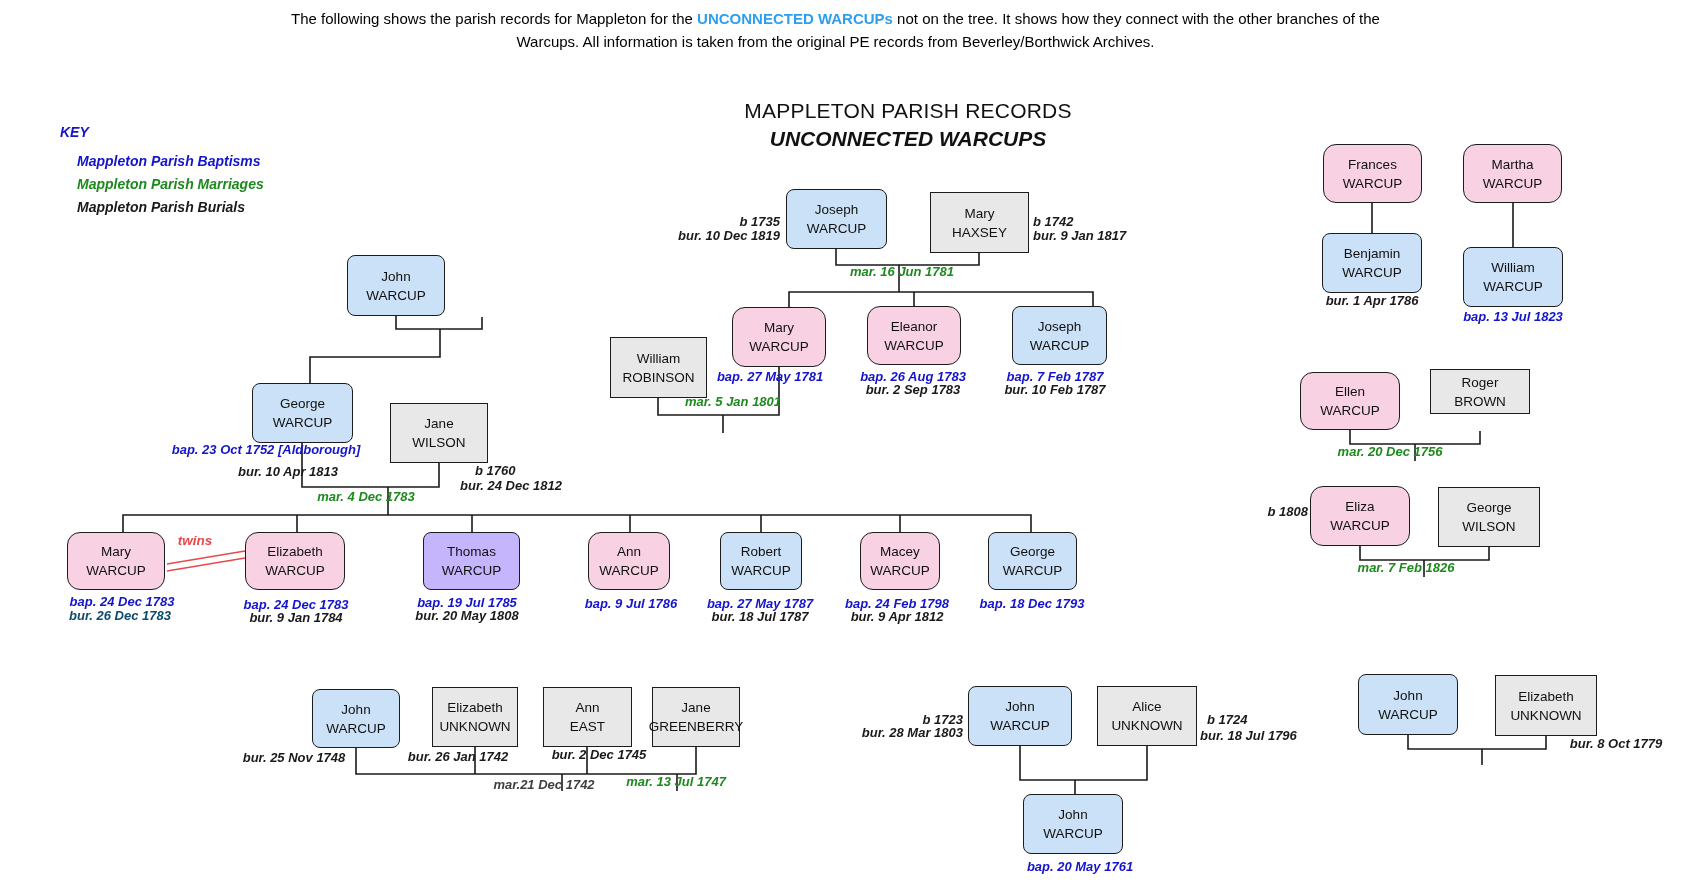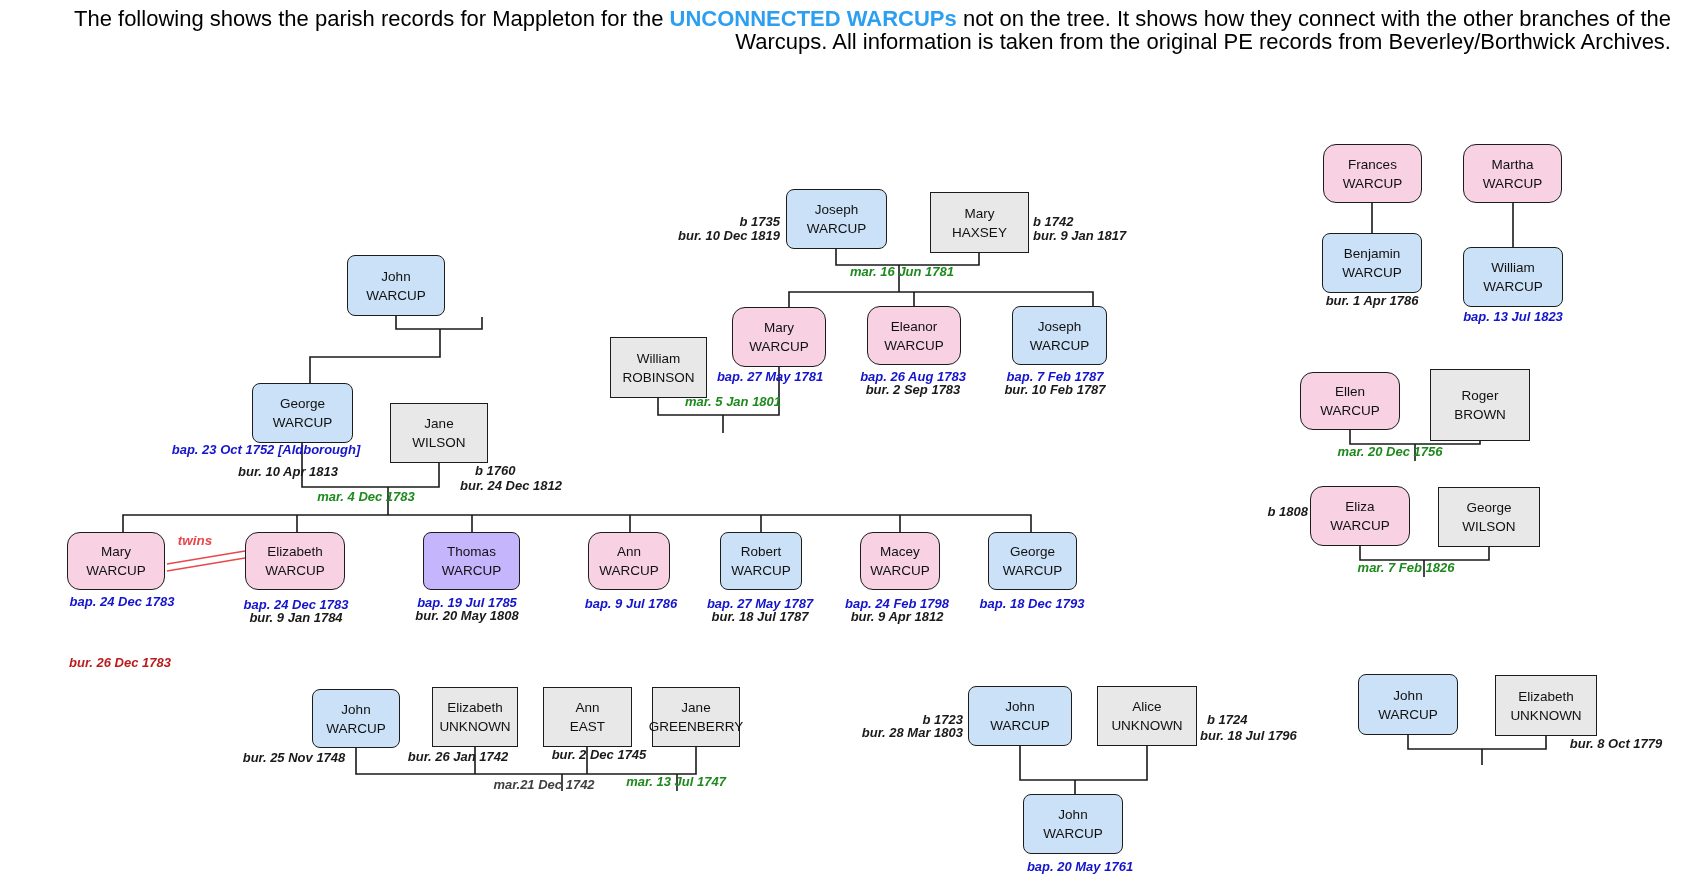--- a/index.html
+++ b/index.html
@@ -1,22 +1,22 @@
 <!DOCTYPE html>
 <html><head>
 <meta charset="utf-8">
 <style>
   html,body{margin:0;padding:0;background:#fff;}
   #canvas{
     position:relative;width:1683px;height:893px;background:#fff;overflow:hidden;
     font-family:"Liberation Sans", sans-serif;color:#111;
   }
   
-  .page-desc{position:absolute;top:7px;left:0;right:12px;text-align:right;
-    font-size:22px;line-height:23px;color:#000;}
+  .page-desc{position:absolute;top:7px;left:0;right:12px;text-align:center;
+    font-size:15px;line-height:23px;color:#000;}
   .page-desc .hl{font-weight:bold;}
   
   .key{position:absolute;left:60px;top:124px;font-style:italic;font-size:14px;font-weight:600;}
   .key .key-title{margin-bottom:14px;}
   .key .key-item{margin:0 0 8px 17px;line-height:15px;}
   
   .heading{position:absolute;left:908px;top:99px;transform:translateX(-50%);
     text-align:center;white-space:nowrap;}
   .heading .h1{font-size:21px;letter-spacing:0.2px;}
   .heading .h2{font-size:21px;font-weight:bold;font-style:italic;margin-top:4px;}
@@ -37,21 +37,31 @@
 </head>
 <body>
 
 <div id="canvas">
 
   <div class="page-desc">
     <div><span>The following shows the parish records for Mappleton for the </span><span class="hl" style="color: rgb(45, 159, 240);">UNCONNECTED WARCUPs</span><span> not on the tree. It shows how they connect with the other branches of the</span></div>
     <div>Warcups. All information is taken from the original PE records from Beverley/Borthwick Archives.</div>
   </div>
 
-
+  <div class="key">
+    <div class="key-title" style="color: rgb(20, 20, 204);">KEY</div>
+    <div class="key-item" style="color: rgb(20, 20, 204);">Mappleton Parish Baptisms</div>
+    <div class="key-item" style="color: rgb(30, 138, 30);">Mappleton Parish Marriages</div>
+    <div class="key-item" style="color: rgb(26, 26, 26);">Mappleton Parish Burials</div>
+  </div>
+
+  <div class="heading">
+    <div class="h1">MAPPLETON PARISH RECORDS</div>
+    <div class="h2">UNCONNECTED WARCUPS</div>
+  </div>
 
   <svg class="wires" width="1683" height="893" viewBox="0 0 1683 893">
     <path d="M396,316 L396,329 L482,329 L482,317  M440,329 L440,357 L310,357 L310,383
          M302,443 L302,487 L439,487 L439,463  M388,487 L388,515
          M123,532 L123,515 L1031,515 L1031,532
          M297,515 L297,532 M472,515 L472,532 M630,515 L630,532 M761,515 L761,532 M900,515 L900,532
          M836,249 L836,265 L979,265 L979,253  M899,265 L899,292
          M789,307 L789,292 L1093,292 L1093,306  M914,292 L914,306
          M658,398 L658,415 L779,415 L779,367  M723,415 L723,433
          M1372,203 L1372,233  M1513,203 L1513,247
@@ -142,21 +152,21 @@
         <div>WARCUP</div>
       </div>
       <div class="box blue" style="left: 1463px; top: 247px; width: 100px; height: 60px; background: rgb(203, 225, 247); border-color: rgb(28, 28, 28);">
         <div>William</div>
         <div>WARCUP</div>
       </div>
       <div class="box pink" style="left: 1300px; top: 372px; width: 100px; height: 58px; background: rgb(248, 210, 226); border-color: rgb(28, 28, 28);">
         <div>Ellen</div>
         <div>WARCUP</div>
       </div>
-      <div class="box grey" style="left: 1430px; top: 369px; width: 100px; height: 72px; background: rgb(232, 232, 232); border-color: rgb(28, 28, 28);">
+      <div class="box grey" style="left: 1430px; top: 369px; width: 100px; height: 45px; background: rgb(232, 232, 232); border-color: rgb(28, 28, 28);">
         <div>Roger</div>
         <div>BROWN</div>
       </div>
       <div class="box pink" style="left: 1310px; top: 486px; width: 100px; height: 60px; background: rgb(248, 210, 226); border-color: rgb(28, 28, 28);">
         <div>Eliza</div>
         <div>WARCUP</div>
       </div>
       <div class="box grey" style="left: 1438px; top: 487px; width: 102px; height: 60px; background: rgb(232, 232, 232); border-color: rgb(28, 28, 28);">
         <div>George</div>
         <div>WILSON</div>
@@ -208,21 +218,21 @@
       <div class="lbl bur" style="top: 383px; left: 913px; transform: translateX(-50%); color: rgb(26, 26, 26);">bur. 2 Sep 1783</div>
       <div class="lbl bap" style="top: 370px; left: 1055px; transform: translateX(-50%); color: rgb(20, 20, 204);">bap. 7 Feb 1787</div>
       <div class="lbl bur" style="top: 383px; left: 1055px; transform: translateX(-50%); color: rgb(26, 26, 26);">bur. 10 Feb 1787</div>
       <div class="lbl bap" style="top: 443px; left: 266px; transform: translateX(-50%); color: rgb(20, 20, 204);">bap. 23 Oct 1752 [Aldborough]</div>
       <div class="lbl bur" style="top: 465px; left: 288px; transform: translateX(-50%); color: rgb(26, 26, 26);">bur. 10 Apr 1813</div>
       <div class="lbl b" style="top: 464px; left: 475px; color: rgb(26, 26, 26);">b 1760</div>
       <div class="lbl bur" style="top: 479px; left: 460px; color: rgb(26, 26, 26);">bur. 24 Dec 1812</div>
       <div class="lbl mar" style="top: 490px; left: 366px; transform: translateX(-50%); color: rgb(30, 138, 30);">mar. 4 Dec 1783</div>
       <div class="lbl twins" style="top: 534px; left: 195px; transform: translateX(-50%); color: rgb(232, 72, 76);">twins</div>
       <div class="lbl bap" style="top: 595px; left: 122px; transform: translateX(-50%); color: rgb(20, 20, 204);">bap. 24 Dec 1783</div>
-      <div class="lbl bur" style="top: 609px; left: 120px; transform: translateX(-50%); color: #b91c1c; margin-top: 47px;">bur. 26 Dec 1783</div>
+      <div class="lbl bur" style="top: 609px; left: 120px; transform: translateX(-50%); color: #0c4a6e;">bur. 26 Dec 1783</div>
       <div class="lbl bap" style="top: 598px; left: 296px; transform: translateX(-50%); color: rgb(20, 20, 204);">bap. 24 Dec 1783</div>
       <div class="lbl bur" style="top: 611px; left: 296px; transform: translateX(-50%); color: rgb(26, 26, 26);">bur. 9 Jan 1784</div>
       <div class="lbl bap" style="top: 596px; left: 467px; transform: translateX(-50%); color: rgb(20, 20, 204);">bap. 19 Jul 1785</div>
       <div class="lbl bur" style="top: 609px; left: 467px; transform: translateX(-50%); color: rgb(26, 26, 26);">bur. 20 May 1808</div>
       <div class="lbl bap" style="top: 597px; left: 631px; transform: translateX(-50%); color: rgb(20, 20, 204);">bap. 9 Jul 1786</div>
       <div class="lbl bap" style="top: 597px; left: 760px; transform: translateX(-50%); color: rgb(20, 20, 204);">bap. 27 May 1787</div>
       <div class="lbl bur" style="top: 610px; left: 760px; transform: translateX(-50%); color: rgb(26, 26, 26);">bur. 18 Jul 1787</div>
       <div class="lbl bap" style="top: 597px; left: 897px; transform: translateX(-50%); color: rgb(20, 20, 204);">bap. 24 Feb 1798</div>
       <div class="lbl bur" style="top: 610px; left: 897px; transform: translateX(-50%); color: rgb(26, 26, 26);">bur. 9 Apr 1812</div>
       <div class="lbl bap" style="top: 597px; left: 1032px; transform: translateX(-50%); color: rgb(20, 20, 204);">bap. 18 Dec 1793</div>

